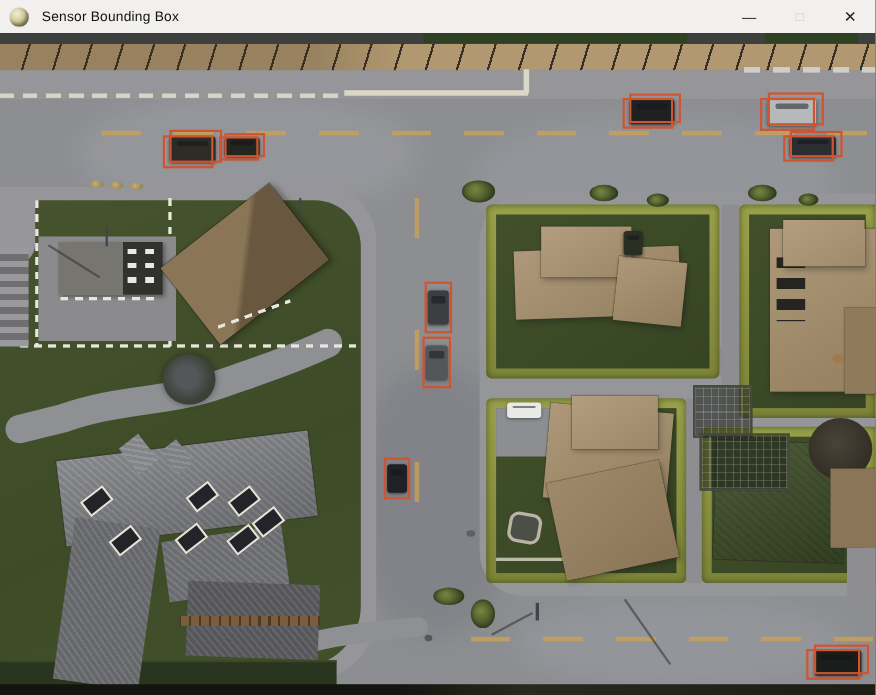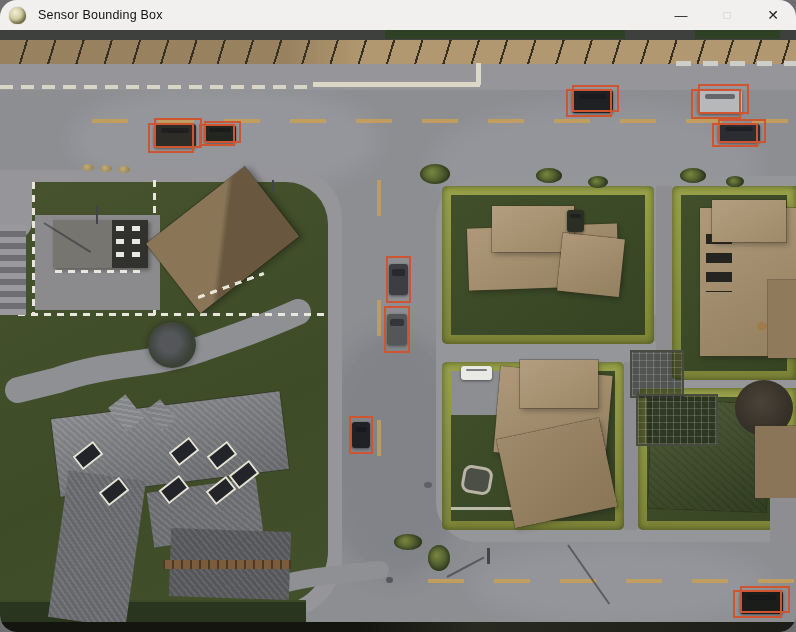--- a/index.html
+++ b/index.html
@@ -1,17 +1,17 @@
 <!DOCTYPE html>
 <html><head>
 <meta charset="utf-8">
 <style>
   html,body{margin:0;padding:0;background:#6e6e70;}
   .window{position:relative;width:796px;height:632px;overflow:hidden;
-    font-family:"Liberation Sans",sans-serif;background:#8d8e92;border-radius:17px;}
+    font-family:"Liberation Sans",sans-serif;background:#8d8e92;}
   
   .titlebar{position:absolute;top:0;left:0;right:0;height:30px;background:#f1f0ef;
     display:flex;align-items:center;z-index:90;}
   .app-icon{width:17px;height:17px;margin-left:9px;border-radius:50% 50% 46% 46%;
     background:radial-gradient(circle at 38% 32%,#f2eed4,#cfc89e 45%,#938e5c 75%,#6c6a40);
     box-shadow:inset -2px -2px 3px rgba(60,60,30,.45),0 0 1px rgba(0,0,0,.4);}
   .title-text{margin-left:12px;font-size:12.5px;color:#111;letter-spacing:.2px;}
   .win-controls{margin-left:auto;display:flex;height:100%;}
   .win-btn{width:46px;height:100%;display:flex;align-items:center;justify-content:center;
     font-size:13px;color:#222;}

